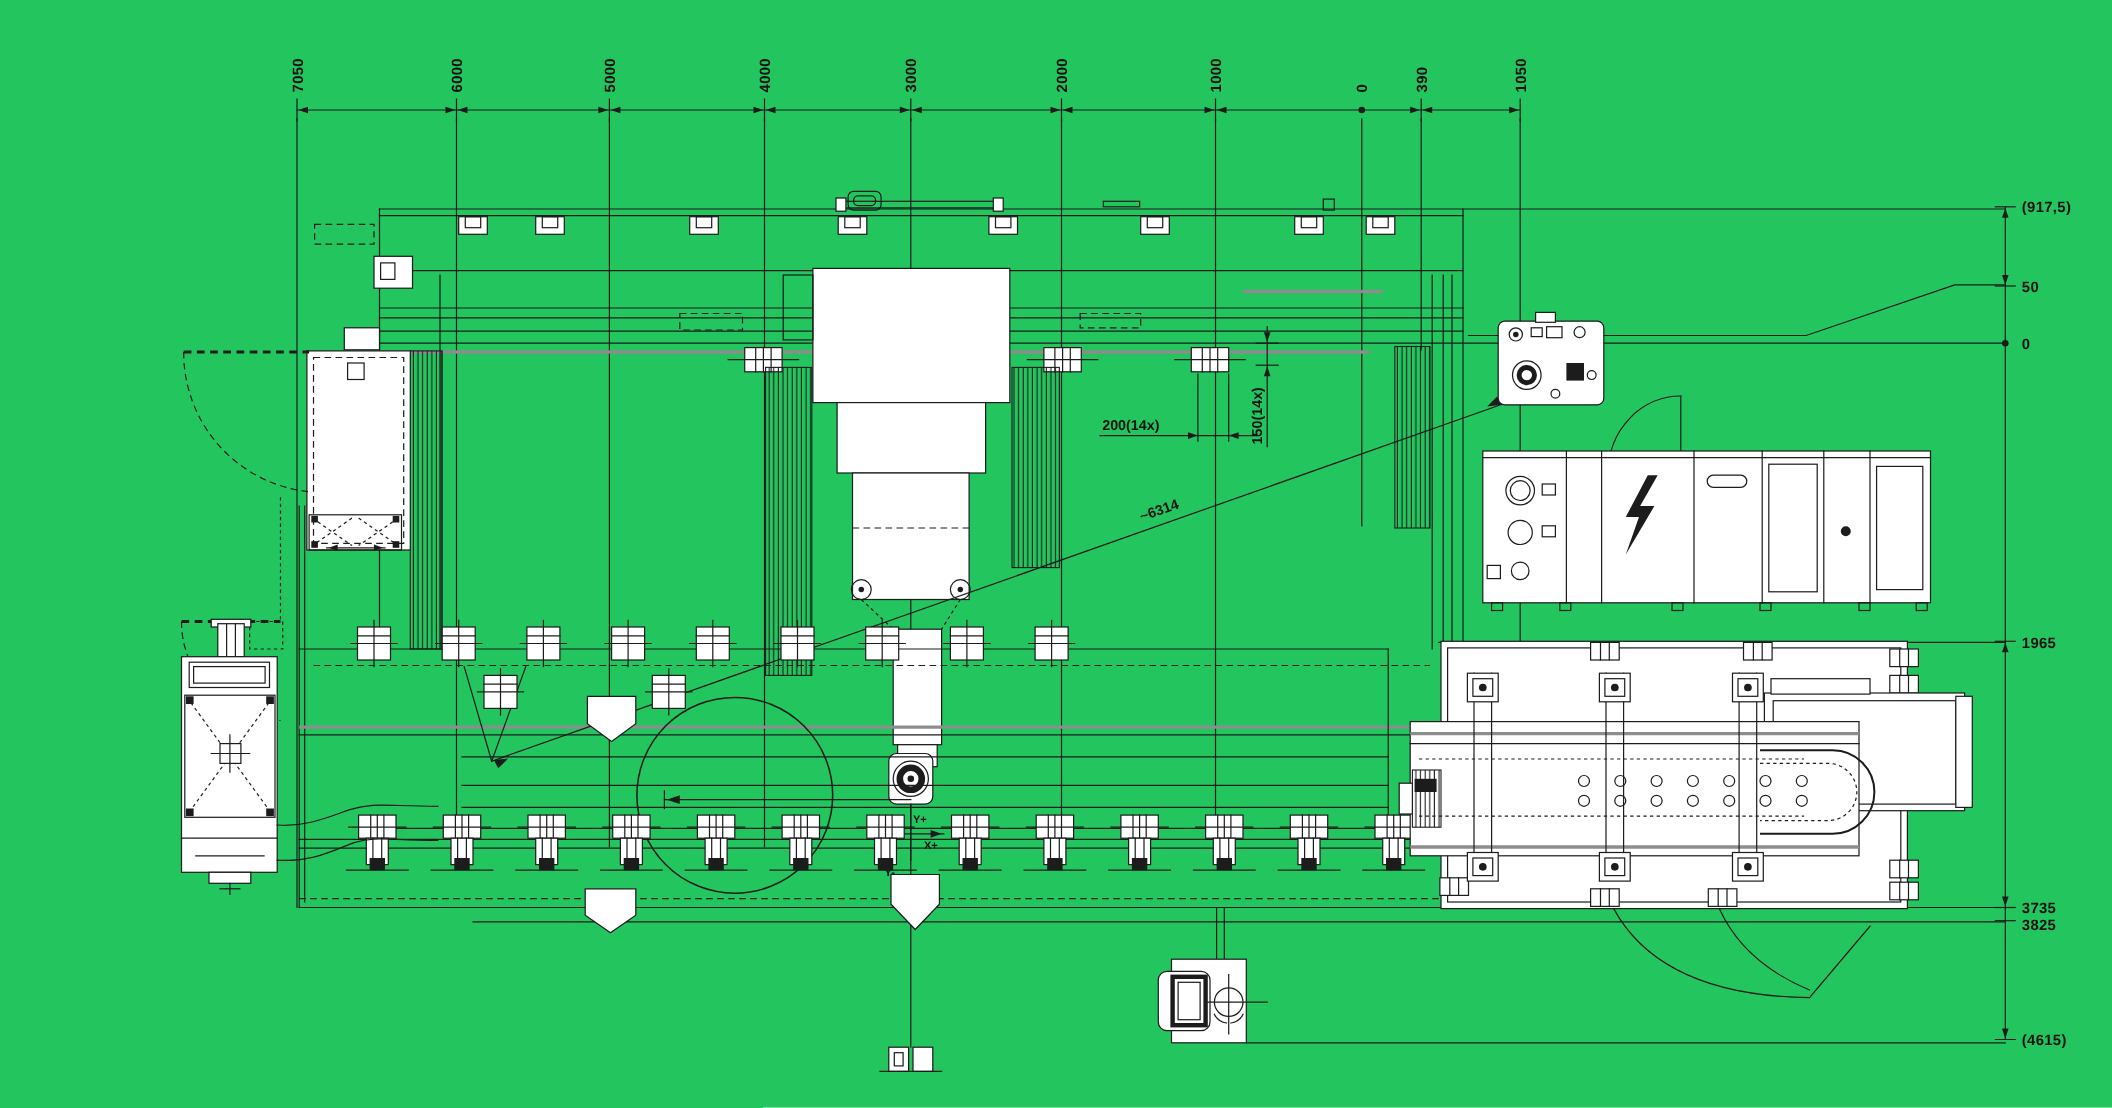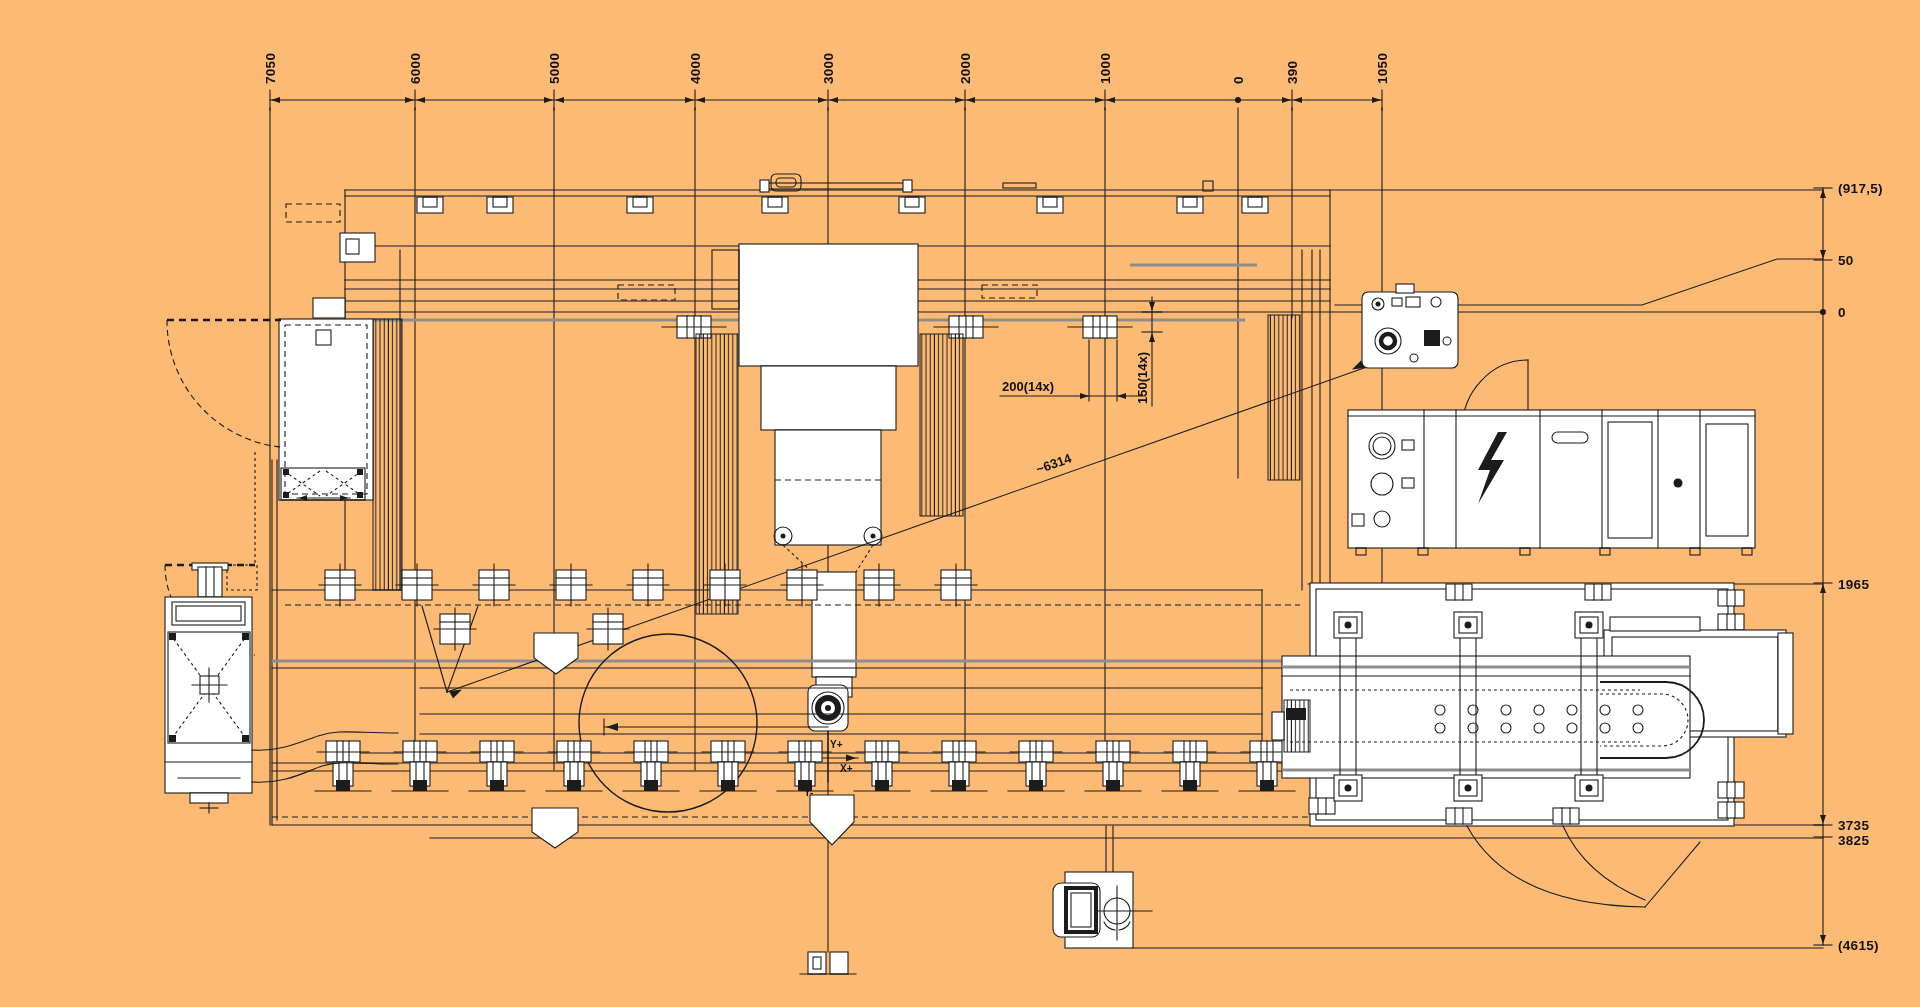--- a/index.html
+++ b/index.html
@@ -1,16 +1,16 @@
 <!DOCTYPE html>
 <html><head>
 <meta charset="utf-8">
 <style>
   html,body{margin:0;padding:0;background:#ffffff;}
-  #stage{position:relative;width:1920px;height:1007px;background:#fdba74;overflow:hidden;
+  #stage{position:relative;width:1920px;height:1007px;background:#22c55e;overflow:hidden;
          font-family:"Liberation Sans", sans-serif;}
   svg{display:block}
   .ln{stroke:#1c1c1c;stroke-width:1.1;fill:none;stroke-linecap:square}
   .ln2{stroke:#1c1c1c;stroke-width:1.8;fill:none}
   .gray{stroke:#8d8d8d;stroke-width:3;fill:none}
   .dash{stroke:#1c1c1c;stroke-width:1.1;fill:none;stroke-dasharray:6 4}
   .dashS{stroke:#1c1c1c;stroke-width:1.1;fill:none;stroke-dasharray:3 3}
   .dashT{stroke:#1c1c1c;stroke-width:2.6;fill:none;stroke-dasharray:7 5}
   .fillb{fill:#1c1c1c;stroke:none}
   .wfill{fill:#ffffff}

